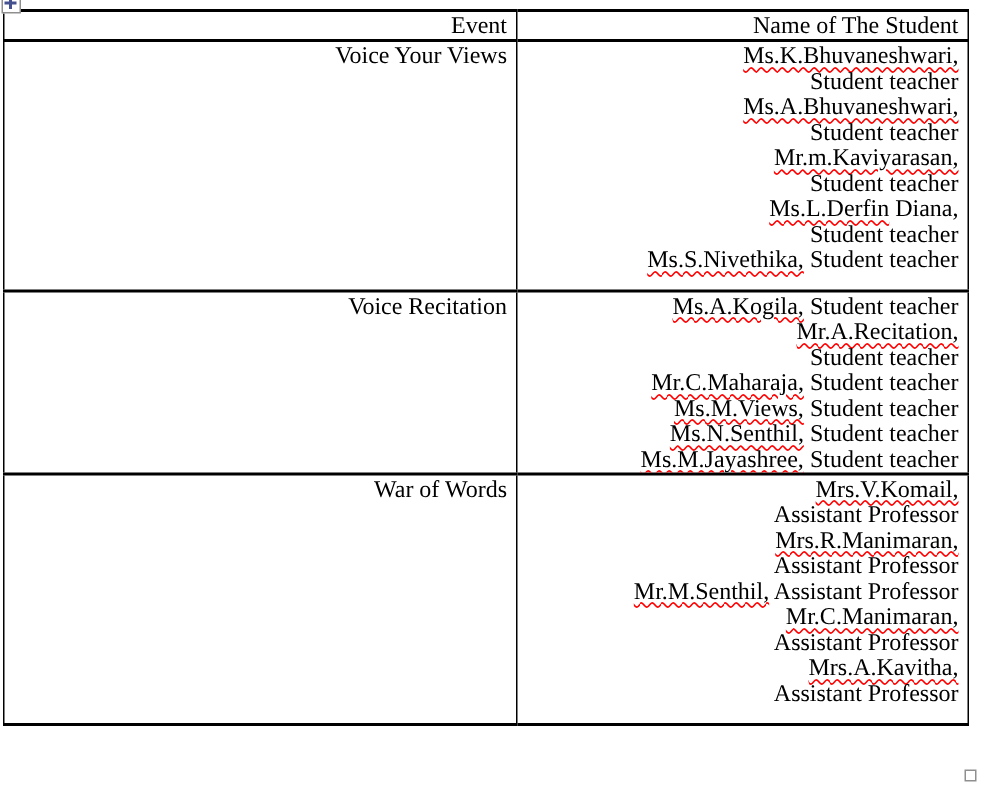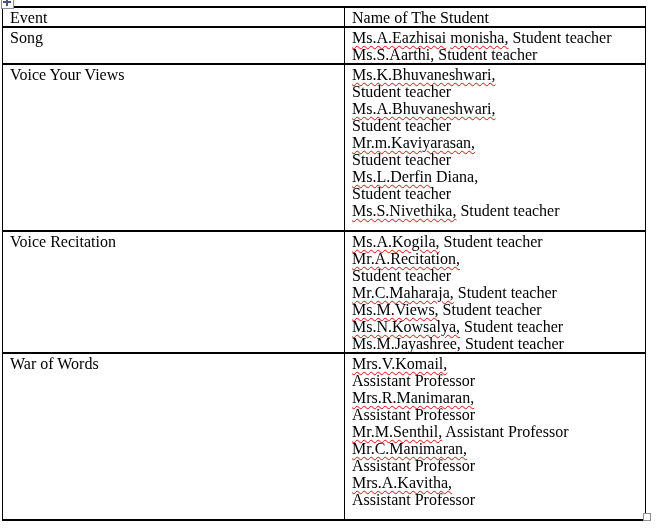--- a/index.html
+++ b/index.html
@@ -4,21 +4,21 @@
 <style>
   html,body { margin:0; padding:0; background:#ffffff; }
   .canvas {
     position:relative; width:658px; height:528px;
     background:#ffffff; overflow:hidden;
     font-family:"Liberation Serif","DejaVu Serif",serif;
     font-size:16px; line-height:17px; color:#000000;
   }
   table.doc-table {
     position:absolute; left:2px; top:6px;
-    width:644px; border-collapse:collapse; table-layout:fixed;
+    width:644px; border-collapse:collapse; table-layout:fixed;text-align:right;
   }
   table.doc-table td {
     border:solid #000000; border-width:2px 1px;
     vertical-align:top; padding:1px 6px 0 7px;
     overflow:hidden;
   }
   table.doc-table tr > td:first-child { width:328px; }
   .line { white-space:nowrap; }
   .line.blank { height:11px; }
   .sp {
@@ -52,29 +52,20 @@
   <table class="doc-table">
     <tbody>
       <tr>
         <td>
           <div class="line">Event</div>
         </td>
         <td>
           <div class="line">Name of The Student</div>
         </td>
       </tr>
-    <tr>
-          <td>
-            <div class="line">Song</div>
-          </td>
-          <td>
-            <div class="line"><span class="sp">Ms.A.Eazhisai</span><span> </span><span class="sp">monisha,</span><span> Student teacher</span></div>
-            <div class="line"><span class="sp">Ms.S.Aarthi,</span><span> Student teacher</span></div>
-          </td>
-        </tr>
         <tr>
           <td>
             <div class="line">Voice Your Views</div>
           </td>
           <td>
             <div class="line"><span class="sp">Ms.K.Bhuvaneshwari,</span></div>
             <div class="line"><span>Student teacher</span></div>
             <div class="line"><span class="sp">Ms.A.Bhuvaneshwari,</span></div>
             <div class="line"><span>Student teacher</span></div>
             <div class="line"><span class="sp">Mr.m.Kaviyarasan,</span></div>
@@ -88,21 +79,21 @@
         <tr>
           <td>
             <div class="line">Voice Recitation</div>
           </td>
           <td>
             <div class="line"><span class="sp">Ms.A.Kogila,</span><span> Student teacher</span></div>
             <div class="line"><span class="sp">Mr.A.Recitation,</span></div>
             <div class="line"><span>Student teacher</span></div>
             <div class="line"><span class="sp">Mr.C.Maharaja,</span><span> Student teacher</span></div>
             <div class="line"><span class="sp">Ms.M.Views,</span><span> Student teacher</span></div>
-            <div class="line"><span class="sp">Ms.N.Kowsalya,</span><span> Student teacher</span></div>
+            <div class="line"><span class="sp">Ms.N.Senthil,</span><span> Student teacher</span></div>
             <div class="line"><span class="sp">Ms.M.Jayashree,</span><span> Student teacher</span></div>
           </td>
         </tr>
         <tr>
           <td>
             <div class="line">War of Words</div>
           </td>
           <td>
             <div class="line"><span class="sp">Mrs.V.Komail,</span></div>
             <div class="line"><span>Assistant Professor</span></div>

